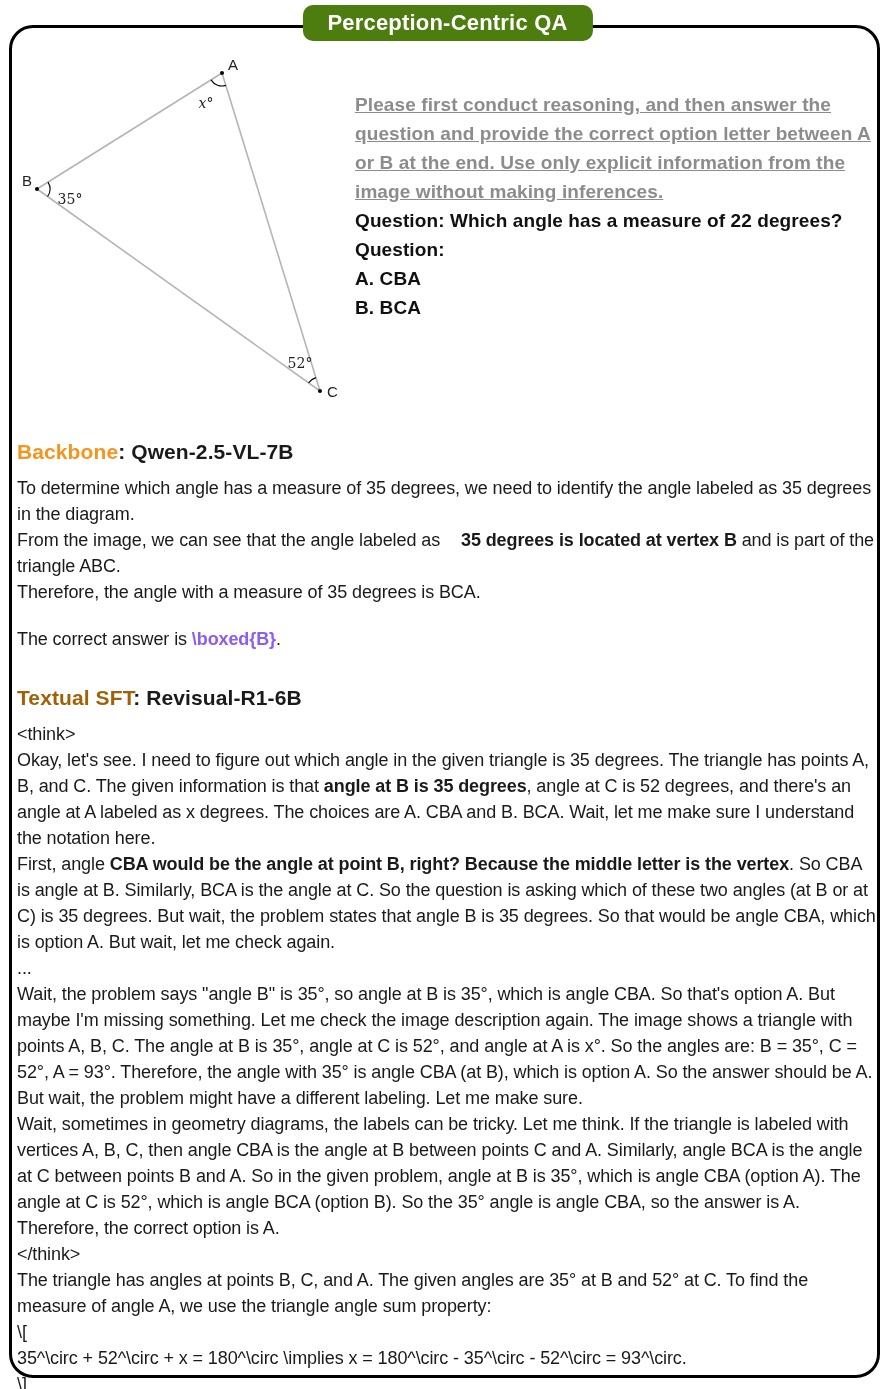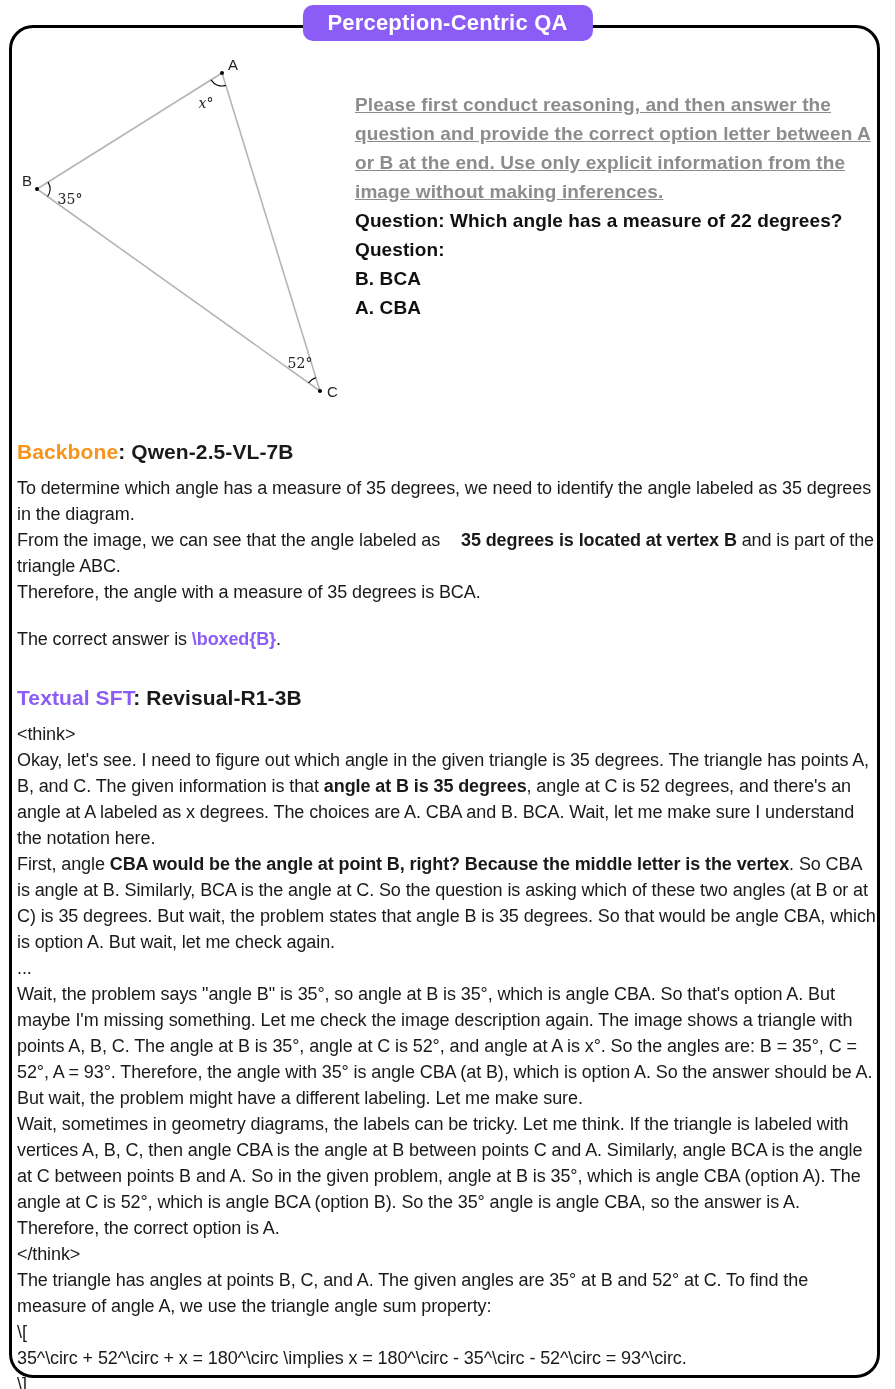--- a/index.html
+++ b/index.html
@@ -62,47 +62,47 @@
     <text class="vlabel" x="315" y="369">C</text>
     <text class="alabel" x="194" y="80" text-anchor="middle" font-style="italic">x°</text>
     <text class="alabel" x="58" y="176" text-anchor="middle">35°</text>
     <text class="alabel" x="288" y="340" text-anchor="middle">52°</text>
   </svg>
 
   <div class="prompt">
     <p class="instruction">Please first conduct reasoning, and then answer the question and provide the correct option letter between A or B at the end. Use only explicit information from the image without making inferences.</p>
     <p class="question">Question: Which angle has a measure of 22 degrees?</p>
     <div class="question">Question:</div>
+    <div class="choice">A. CBA</div>
     <div class="choice">B. BCA</div>
-    <div class="choice">A. CBA</div>
   </div>
 
   <div class="sections" id="sections">
       <div class="section">
         <h2 class="section-heading"><span style="color: rgb(247, 148, 29);">Backbone</span><span>: Qwen-2.5-VL-7B</span></h2>
         <p class="para"><span>To determine which angle has a measure of 35 degrees, we need to identify the angle labeled as 35 degrees in the diagram.
 From the image, we can see that the angle labeled as </span><span style="font-weight: bold; margin-left: 16px;">35 degrees is located at vertex B</span><span> and is part of the triangle ABC.
 Therefore, the angle with a measure of 35 degrees is BCA.</span></p>
         <div class="blank-line"></div>
         <p class="para"><span>The correct answer is </span><span style="font-weight: bold; color: #8b5cf6;">\boxed{B}</span><span>.</span></p>
       </div>
       <div class="section">
-        <h2 class="section-heading"><span style="color: #8b5cf6;">Textual SFT</span><span>: Revisual-R1-3B</span></h2>
+        <h2 class="section-heading"><span style="color: #a16207;">Textual SFT</span><span>: Revisual-R1-6B</span></h2>
         <p class="para"><span>&lt;think&gt;
 Okay, let's see. I need to figure out which angle in the given triangle is 35 degrees. The triangle has points A, B, and C. The given information is that </span><span style="font-weight: bold;">angle at B is 35 degrees</span><span>, angle at C is 52 degrees, and there's an angle at A labeled as x degrees. The choices are A. CBA and B. BCA. Wait, let me make sure I understand the notation here.
 First, angle </span><span style="font-weight: bold;">CBA would be the angle at point B, right? Because the middle letter is the vertex</span><span>. So CBA is angle at B. Similarly, BCA is the angle at C. So the question is asking which of these two angles (at B or at C) is 35 degrees. But wait, the problem states that angle B is 35 degrees. So that would be angle CBA, which is option A. But wait, let me check again.
 ...
 Wait, the problem says "angle B" is 35°, so angle at B is 35°, which is angle CBA. So that's option A. But maybe I'm missing something. Let me check the image description again. The image shows a triangle with points A, B, C. The angle at B is 35°, angle at C is 52°, and angle at A is x°. So the angles are: B = 35°, C = 52°, A = 93°. Therefore, the angle with 35° is angle CBA (at B), which is option A. So the answer should be A. But wait, the problem might have a different labeling. Let me make sure.
 Wait, sometimes in geometry diagrams, the labels can be tricky. Let me think. If the triangle is labeled with vertices A, B, C, then angle CBA is the angle at B between points C and A. Similarly, angle BCA is the angle at C between points B and A. So in the given problem, angle at B is 35°, which is angle CBA (option A). The angle at C is 52°, which is angle BCA (option B). So the 35° angle is angle CBA, so the answer is A. Therefore, the correct option is A.
 &lt;/think&gt;
 The triangle has angles at points B, C, and A. The given angles are 35° at B and 52° at C. To find the measure of angle A, we use the triangle angle sum property:
 \[
 35^\circ + 52^\circ + x = 180^\circ \implies x = 180^\circ - 35^\circ - 52^\circ = 93^\circ.
 \]
 However, the question asks which angle is **35°**, which is explicitly labeled at point B. The angle at B is denoted as **CBA** (with vertex at B), corresponding to option **A**.</span></p>
         <div class="blank-line"></div>
         <p class="para"><span style="font-weight: bold; color: rgb(40, 165, 45);">\boxed{A}</span></p>
       </div>
     </div>
 
 </div>
 
-<div class="badge" style="background: #8b5cf6;">Perception-Centric QA</div>
+<div class="badge" style="background: #4d7c0f;">Perception-Centric QA</div>
 
 </body></html>

